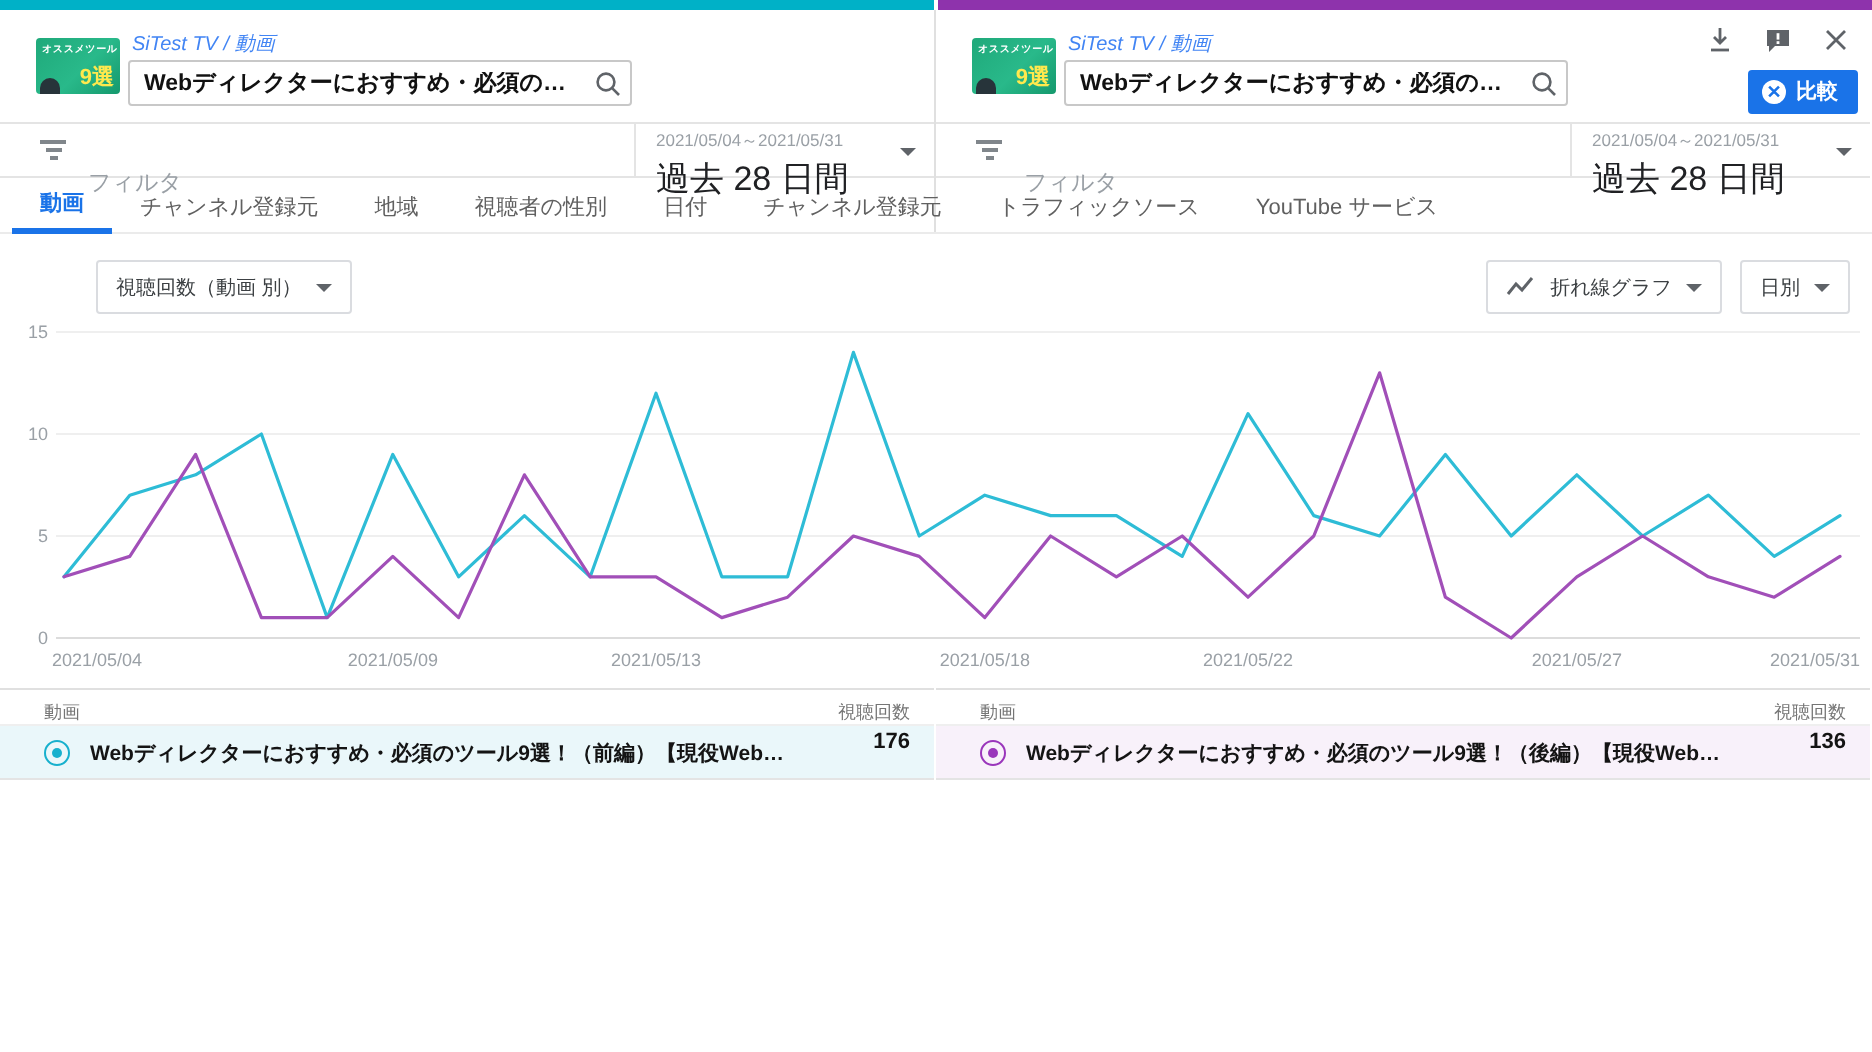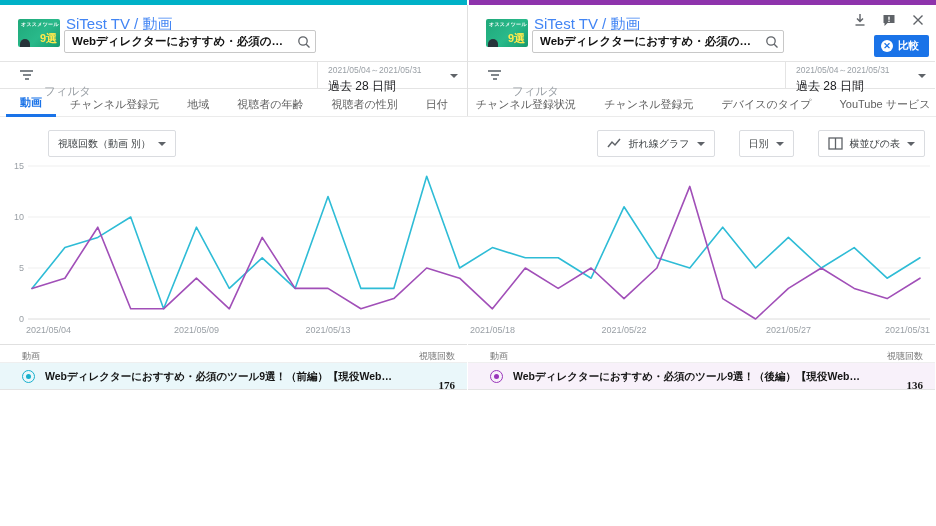--- a/index.html
+++ b/index.html
@@ -19,21 +19,21 @@
 
   
   .panel-header { position:absolute; top:5px; width:467px; height:56px; }
   .panel-header.left { left:0; }
   .panel-header.right { left:468px; }
   .thumb { position:absolute; left:18px; top:14px; width:42px; height:28px; border-radius:2px;
            background:linear-gradient(135deg,#1fa97a 0%, #29b98a 55%, #15996d 100%); overflow:hidden; }
   .thumb .t1 { position:absolute; top:2px; left:3px; font-size:5px; color:#fff; font-weight:bold; letter-spacing:.3px; }
   .thumb .t2 { position:absolute; bottom:1px; right:3px; font-size:11px; color:#ffe94d; font-weight:bold; }
   .thumb .person { position:absolute; bottom:-2px; left:2px; width:10px; height:10px; border-radius:50% 50% 0 0; background:#27343a; }
-  .breadcrumb { position:absolute; left:66px; top:10px; font-size:15px; color:#4285f4; }
+  .breadcrumb { position:absolute; left:66px; top:10px; font-size:10px; color:#4285f4;font-style:italic; }
   .searchbox { position:absolute; left:64px; top:25px; width:252px; height:23px; border:1px solid #c8c8c8;
                border-radius:2px; background:#fff; display:flex; align-items:center; }
   .searchbox input { flex:1; border:0; outline:none; font-family:"Liberation Sans",sans-serif;
                      font-size:11.5px; font-weight:bold; color:#111; padding:0 2px 0 7px; background:transparent;
                      white-space:nowrap; overflow:hidden; text-overflow:ellipsis; }
   .search-icon { width:18px; height:18px; flex:0 0 18px; margin-right:2px; }
 
   
   .win-icons { position:absolute; right:10px; top:8px; display:flex; gap:15px; }
   .win-icons .wicon { width:14px; height:14px; cursor:pointer; }
@@ -47,38 +47,38 @@
   .filter-row { position:absolute; top:61px; width:467px; height:28px; border-top:1px solid #e4e4e4;
                 border-bottom:1px solid #e4e4e4; }
   .filter-row.left { left:0; } .filter-row.right { left:468px; }
   .funnel { position:absolute; left:20px; top:8px; width:13px; height:12px; }
   .funnel span { display:block; background:#80868b; height:1.5px; margin:0 auto 2.5px; }
   .funnel .f1 { width:13px; } .funnel .f2 { width:8px; } .funnel .f3 { width:4px; }
   .filter-label { position:absolute; left:44px; top:7px; font-size:11.5px; color:#9aa0a6;margin-top:15px; }
   .date-select { position:absolute; right:0; top:0; width:150px; height:100%; border-left:1px solid #e4e4e4;
                  padding:3px 22px 0 10px; cursor:pointer;margin-left:34px; }
   .date-range { font-size:8.5px; color:#9aa0a6; white-space:nowrap; }
-  .date-label { font-size:12px; color:#202124; margin-top:1px; }
+  .date-label { font-size:17px; color:#202124; margin-top:1px; }
   .caret { width:0; height:0; border-left:4px solid transparent; border-right:4px solid transparent;
            border-top:4px solid #5f6368; }
   .date-select .caret { position:absolute; right:9px; top:12px; }
 
   
   .tabbar { position:absolute; top:90px; left:0; width:936px; height:27px; border-bottom:1px solid #ebebeb;
             display:flex; padding-left:6px; }
   .tab { font-size:11px; color:#606060; line-height:26px; padding:0 14px; height:27px; cursor:pointer;
          white-space:nowrap; display:flex; align-items:center; gap:5px; }
   .tab.active { color:#1a73e8; font-weight:bold; border-bottom:3px solid #1a73e8; }
 
   
   .controls { position:absolute; top:128px; left:0; width:936px; height:30px; }
   .select-box { height:27px; border:1px solid #dadce0; border-radius:2px; background:#fff; display:flex;
                 align-items:center; gap:7px; padding:0 9px; font-size:10px; color:#3c4043; cursor:pointer; }
   .metric-select { position:absolute; left:48px; top:2px; }
-  .right-controls { position:absolute; right:11px; top:2px; display:flex; gap:24px; }
+  .right-controls { position:absolute; right:11px; top:2px; display:flex; gap:9px; }
   .ctl-icon { width:15px; height:13px; }
 
   
   .chart-wrap { position:absolute; top:158px; left:0; width:936px; height:182px; }
 
   
   .cmp-table { position:absolute; top:344px; width:467px; }
   .cmp-table.left { left:0; } .cmp-table.right { left:468px; }
   .cmp-table .thead { height:19px; border-top:1px solid #e0e0e0; border-bottom:1px solid #efefef;
                       position:relative; }
@@ -87,21 +87,21 @@
   .cmp-table .trow { height:27px; position:relative; border-bottom:1px solid #e4e4e4; cursor:pointer; }
   .cmp-table.left .trow { background:#eaf7fa; }
   .cmp-table.right .trow { background:#f8f1fa; }
   .radio-dot { position:absolute; left:22px; top:7px; width:13px; height:13px; border-radius:50%;
                border:1.5px solid; }
   .radio-dot::after { content:""; position:absolute; left:2.5px; top:2.5px; width:5px; height:5px; border-radius:50%; background:currentColor; }
   .cmp-table.left .radio-dot { color:#17b0cd; border-color:#17b0cd; }
   .cmp-table.right .radio-dot { color:#9a36bb; border-color:#9a36bb; }
   .row-title { position:absolute; left:45px; top:7px; font-size:10.5px; font-weight:bold; color:#141414;
                white-space:nowrap; overflow:hidden; max-width:350px; text-overflow:ellipsis; }
-  .row-views { position:absolute; right:12px; top:16px; font-size:11px; font-weight:bold; color:#141414;font-family:Liberation Serif, serif; }
+  .row-views { position:absolute; right:12px; top:2px; font-size:11px; font-weight:bold; color:#141414; }
 </style>
 </head>
 <body>
 
 <div class="app">
 
   <div class="topbar">
     <div class="half left" style="background:#00b1c7"></div>
     <div class="gap"></div>
     <div class="half right" style="background:#8e33ac"></div>
@@ -190,36 +190,30 @@
     <div class="tab active">
         <span>動画</span>
       </div>
     <div class="tab">
         <span>チャンネル登録元</span>
       </div>
     <div class="tab">
         <span>地域</span>
       </div>
     <div class="tab">
-        <span>視聴者の年齢</span>
-      </div>
-    <div class="tab">
         <span>視聴者の性別</span>
       </div>
     <div class="tab">
         <span>日付</span>
       </div>
     <div class="tab">
-        <span>チャンネル登録状況</span>
-      </div>
-    <div class="tab">
         <span>チャンネル登録元</span>
       </div>
     <div class="tab">
-        <span>デバイスのタイプ</span>
+        <span>トラフィックソース</span>
       </div>
     <div class="tab">
         <span>YouTube サービス</span>
       </div>
 
   </div>
 
   <div class="controls">
     <div class="select-box metric-select">
       <span>視聴回数（動画 別）</span>
@@ -228,28 +222,20 @@
     <div class="right-controls">
       <div class="select-box">
         <svg class="ctl-icon" viewBox="0 0 15 13">
           <path d="M1 10l4-5 3 3 5-6" fill="none" stroke="#5f6368" stroke-width="1.5"></path>
         </svg>
         <span>折れ線グラフ</span>
         <span class="caret"></span>
       </div>
       <div class="select-box">
         <span>日別</span>
-        <span class="caret"></span>
-      </div>
-      <div class="select-box">
-        <svg class="ctl-icon" viewBox="0 0 15 13">
-          <rect x="1" y="1" width="13" height="11" fill="none" stroke="#5f6368" stroke-width="1.3"></rect>
-          <line x1="7.5" y1="1" x2="7.5" y2="12" stroke="#5f6368" stroke-width="1.3"></line>
-        </svg>
-        <span>横並びの表</span>
         <span class="caret"></span>
       </div>
     </div>
   </div>
 
   <div class="chart-wrap">
     <svg id="chart-svg" width="936" height="182" viewBox="0 0 936 182">
         <line x1="28" x2="930" y1="161" y2="161" stroke="#dcdcdc" stroke-width="1"></line>
         <text x="24" y="164" text-anchor="end" font-size="9" fill="#9aa0a6" font-family="Liberation Sans, sans-serif">0</text>
         <line x1="28" x2="930" y1="110" y2="110" stroke="#efefef" stroke-width="1"></line>

